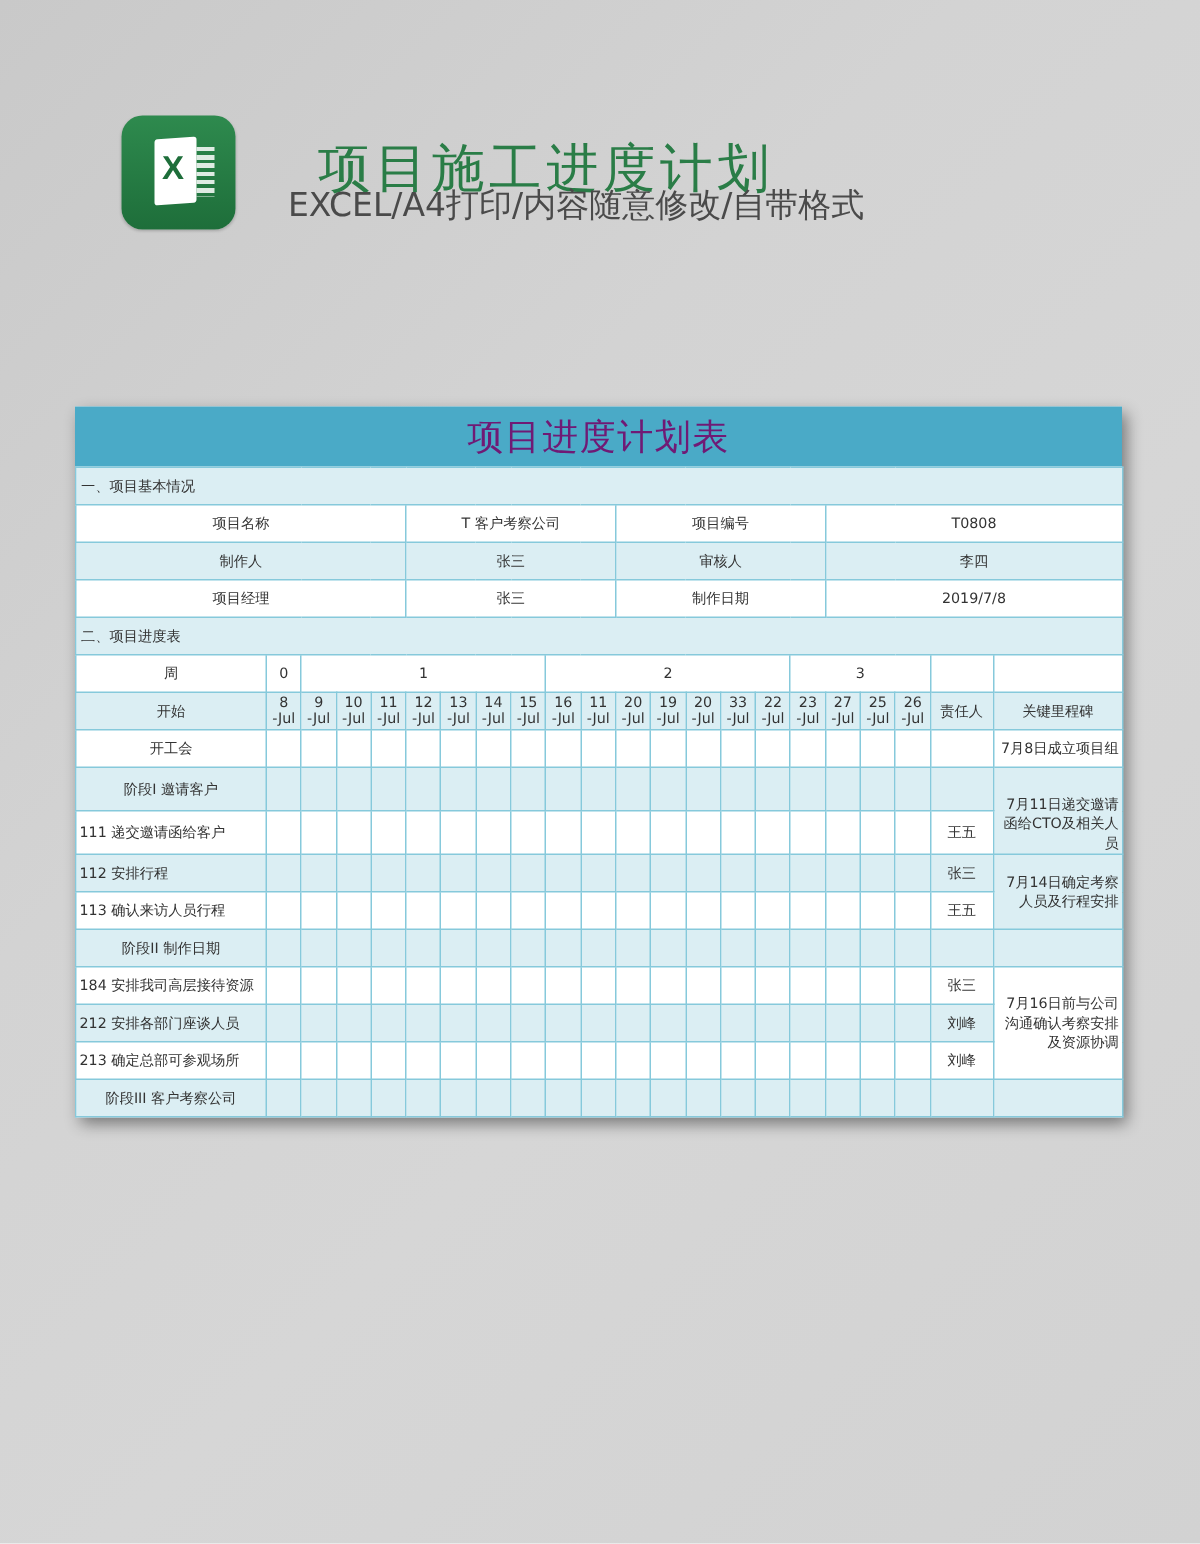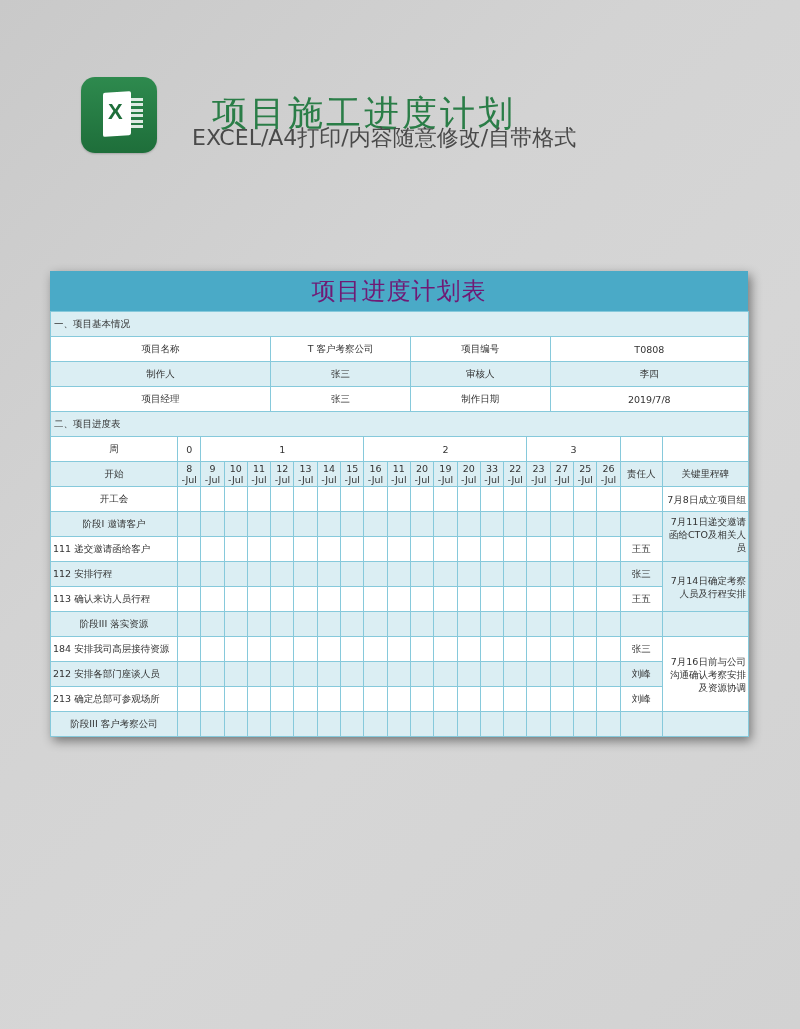--- a/index.html
+++ b/index.html
@@ -43,21 +43,21 @@
     display:flex; align-items:center; justify-content:center; letter-spacing:1px;
   }
   table { border-collapse:collapse; width:698px; table-layout:fixed; font-size:9.5px; color:#333; }
   td { border:1px solid #86c9db; height:24px; padding:0; text-align:center; vertical-align:middle; overflow:hidden; }
   tr.b td, td.b { background:#dbeef3; }
   tr.w td, td.w { background:#ffffff; }
   td.section { text-align:left; padding-left:3px; }
   td.task { text-align:left; padding-left:2px; white-space:nowrap;margin-top:31px; }
   td.day { line-height:11px; font-size:9.5px; }
   td.ms { text-align:right; padding:0 2px 0 2px; line-height:13px; font-size:9.5px; background:#fff; }
-  td.ms.top { vertical-align:top; padding-top:3px; }
+  td.ms.top { vertical-align:top; padding-top:18px; }
 </style>
 </head>
 <body>
 
 <div class="banner-icon">
   <div class="sheet"></div>
   <div class="x">X</div>
   <div class="grid"></div>
 </div>
 <div class="banner-title">项目施工进度计划</div>
@@ -299,21 +299,21 @@
           <td></td>
           <td></td>
           <td></td>
           <td></td>
           <td></td>
           <td></td>
           <td></td>
           <td>王五</td>
         </tr>
         <tr class="b">
-          <td class="">阶段III  落实资源</td>
+          <td class="">阶段II  制作日期</td>
           <td></td>
           <td></td>
           <td></td>
           <td></td>
           <td></td>
           <td></td>
           <td></td>
           <td></td>
           <td></td>
           <td></td>

